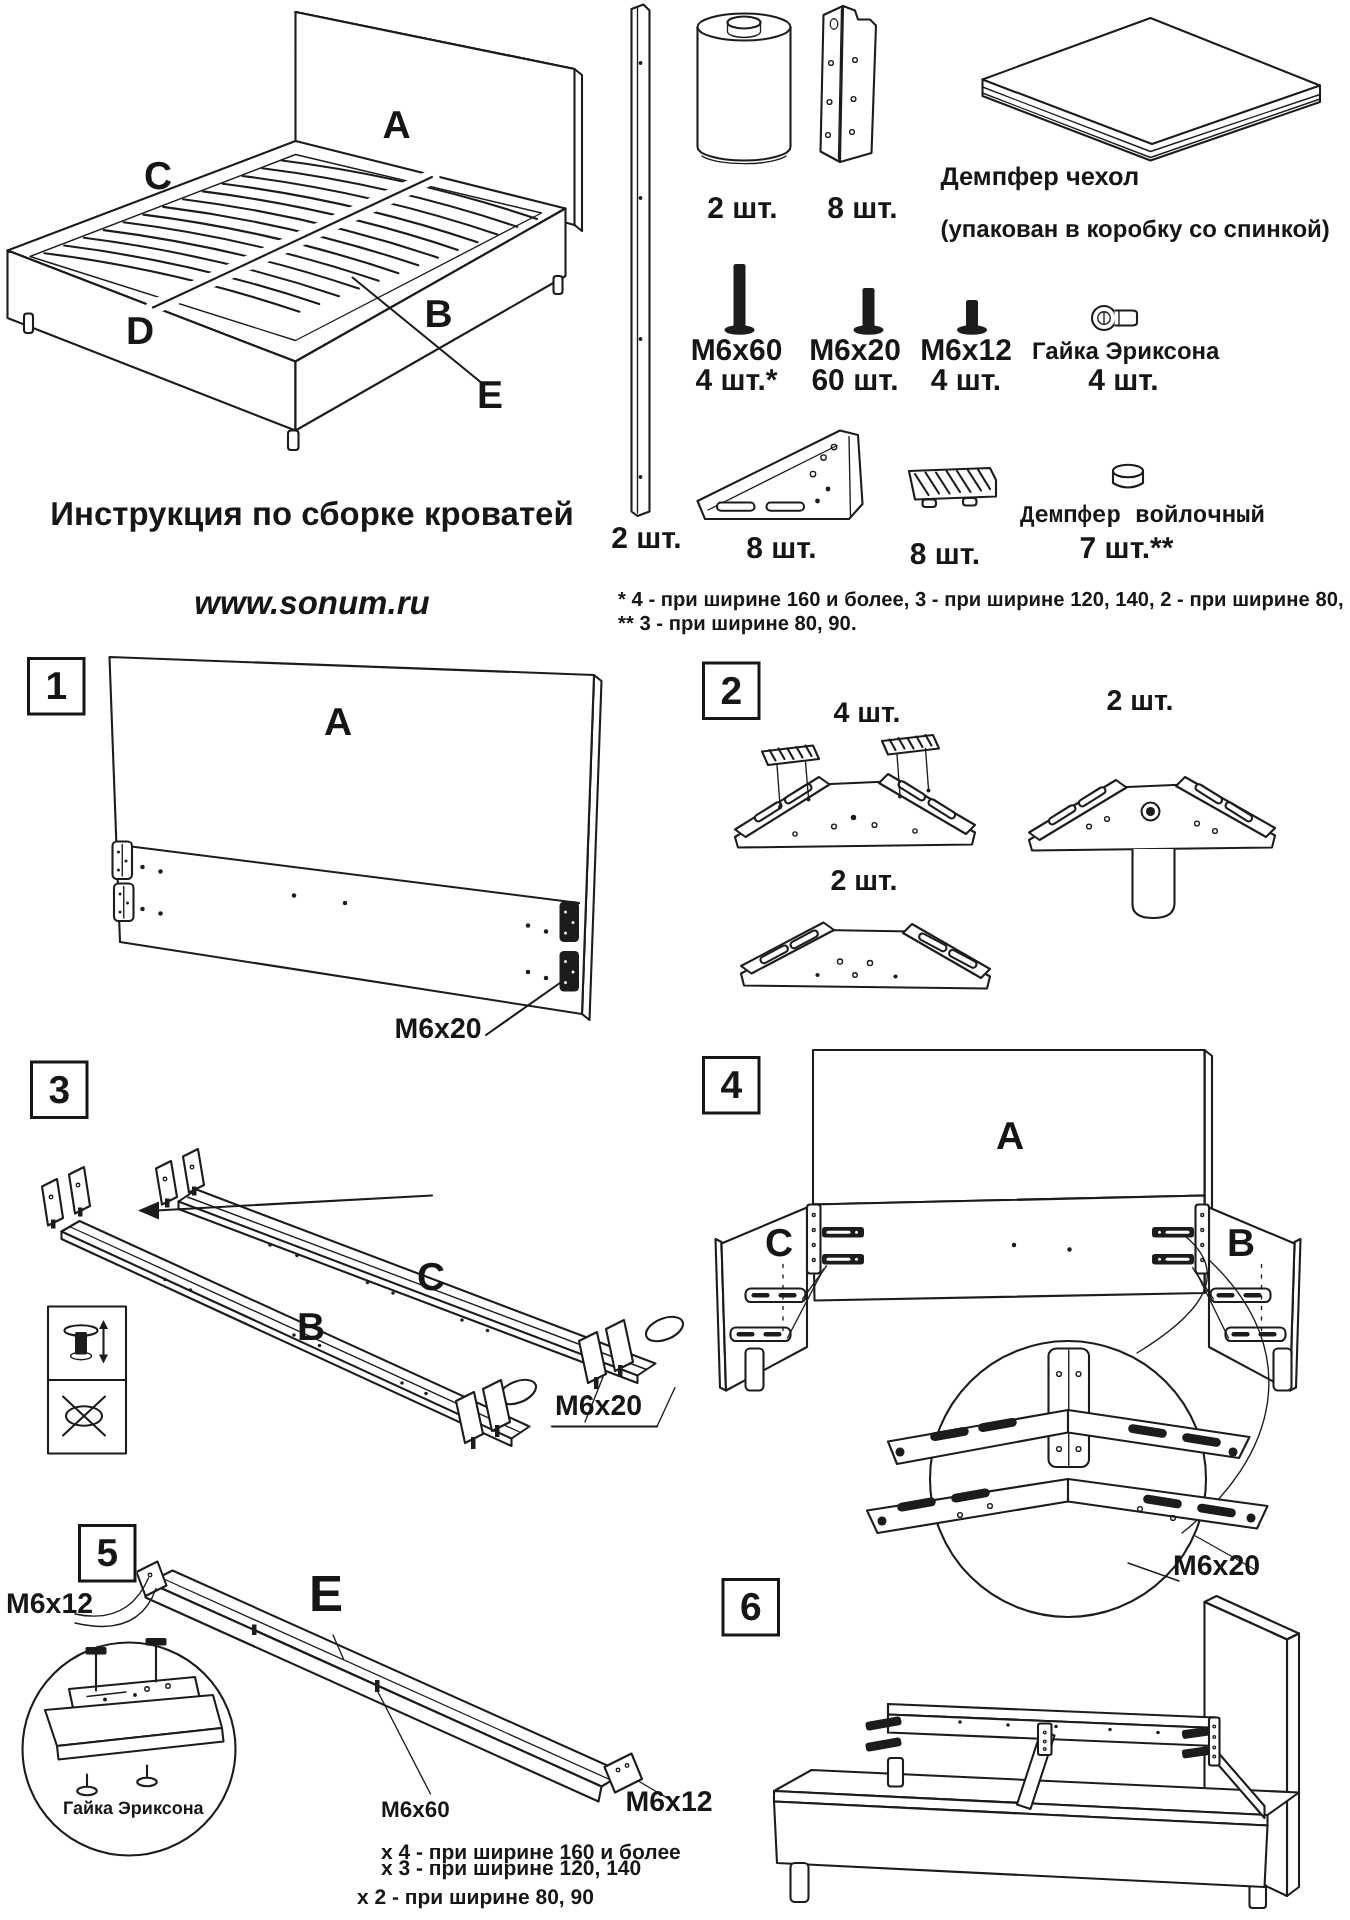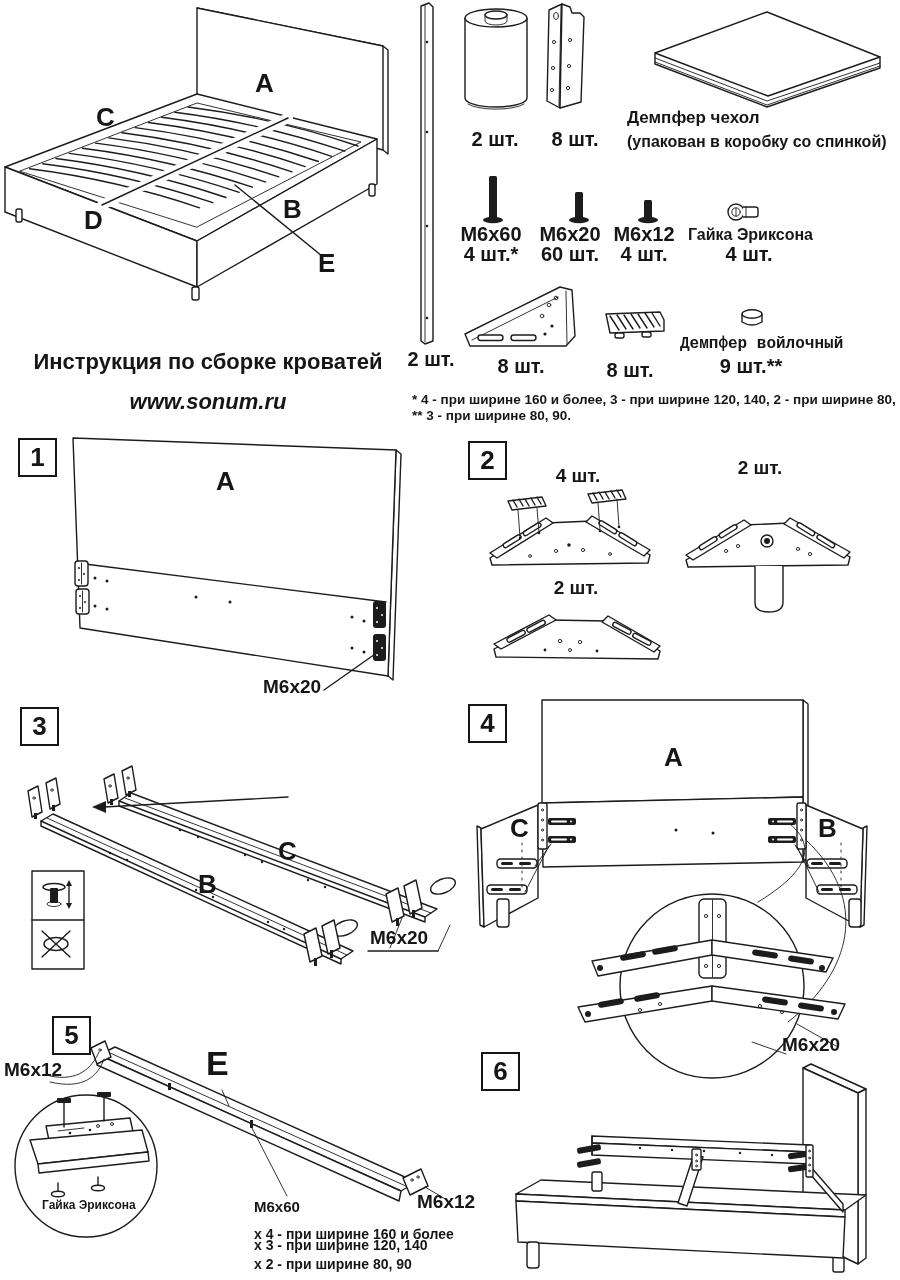--- a/index.html
+++ b/index.html
@@ -462,48 +462,48 @@
     <circle class="lnt" cx="809.5" cy="1165" r="0.9"></circle>
         <circle class="lnt" cx="809.5" cy="1171" r="0.9"></circle>
     <path class="lnw" d="M694,1154 L703,1157 L687,1206 L678,1203 Z"></path>
     <rect class="lnw" x="692" y="1149" width="9" height="21" rx="1.5"></rect>
     <circle class="lnt" cx="696.5" cy="1155" r="0.9"></circle>
         <circle class="lnt" cx="696.5" cy="1161" r="0.9"></circle>
     <circle class="lnt" cx="696.5" cy="1166" r="0.9"></circle>
   </g>
 </svg>
 
-<div class="lbl ctr f22" style="left:28px;top:350px;width:360px;">Инструкция по сборке кроватей</div>
+<div class="lbl ctr f22" style="left:28px;top:331px;width:360px;">Инструкция по сборке кроватей</div>
 <div class="lbl ctr f22" style="left:28px;top:390px;width:360px;font-style:italic;">www.sonum.ru</div>
 
 <div class="lbl f26" style="left:255px;top:70px;">A</div>
 <div class="lbl f26" style="left:96px;top:104px;">C</div>
 <div class="lbl f26" style="left:84px;top:207px;">D</div>
 <div class="lbl f26" style="left:283px;top:196px;">B</div>
 <div class="lbl f26" style="left:318px;top:250px;">E</div>
 <div class="lbl ctr f20" style="left:402px;top:349px;width:58px;">2 шт.</div>
 
 <div class="lbl ctr f20" style="left:464px;top:129px;width:62px;">2 шт.</div>
 <div class="lbl ctr f20" style="left:544px;top:129px;width:62px;">8 шт.</div>
 <div class="lbl f17" style="left:627px;top:109px;">Демпфер чехол</div>
-<div class="lbl f16" style="left:627px;top:134px;">(упакован в коробку со спинкой)</div>
+<div class="lbl f16" style="left:627px;top:146px;">(упакован в коробку со спинкой)</div>
 
 <div class="lbl ctr f20" style="left:458px;top:224px;width:66px;">М6х60</div>
 <div class="lbl ctr f20" style="left:458px;top:244px;width:66px;">4 шт.*</div>
 <div class="lbl ctr f20" style="left:537px;top:224px;width:66px;">М6х20</div>
 <div class="lbl ctr f20" style="left:537px;top:244px;width:66px;">60 шт.</div>
 <div class="lbl ctr f20" style="left:611px;top:224px;width:66px;">М6х12</div>
 <div class="lbl ctr f20" style="left:611px;top:244px;width:66px;">4 шт.</div>
 <div class="lbl ctr f16" style="left:688px;top:227px;width:122px;">Гайка Эриксона</div>
 <div class="lbl ctr f20" style="left:688px;top:244px;width:122px;">4 шт.</div>
 
 <div class="lbl ctr f20" style="left:490px;top:356px;width:62px;">8 шт.</div>
 <div class="lbl ctr f20" style="left:599px;top:360px;width:62px;">8 шт.</div>
 <div class="lbl ctr f16" style="left:680px;top:336px;width:142px;font-family:Liberation Mono, monospace;">Демпфер войлочный</div>
-<div class="lbl ctr f20" style="left:690px;top:356px;width:122px;">9 шт.**</div>
+<div class="lbl ctr f20" style="left:690px;top:356px;width:122px;">7 шт.**</div>
 
 <div class="lbl f13" style="left:412px;top:393px;">* 4 - при ширине 160 и более, 3 - при ширине 120, 140, 2 - при ширине 80, 90.</div>
 <div class="lbl f13" style="left:412px;top:409px;">** 3 - при ширине 80, 90.</div>
 
 <div class="stepbox" style="left:18px;top:438px;">1</div>
 <div class="lbl f26" style="left:216px;top:468px;">A</div>
 <div class="lbl f19" style="left:263px;top:677px;">М6х20</div>
 
 <div class="stepbox" style="left:468px;top:441px;">2</div>
 <div class="lbl ctr f19" style="left:546px;top:466px;width:64px;">4 шт.</div>
@@ -521,18 +521,18 @@
 <div class="lbl f26" style="left:818px;top:815px;">B</div>
 <div class="lbl f19" style="left:782px;top:1035px;">М6х20</div>
 
 <div class="stepbox" style="left:52px;top:1016px;">5</div>
 <div class="lbl f19" style="left:4px;top:1060px;">М6х12</div>
 <div class="lbl f34" style="left:206px;top:1046px;">E</div>
 <div class="lbl f12" style="left:42px;top:1199px;">Гайка Эриксона</div>
 <div class="lbl f15" style="left:254px;top:1199px;">М6х60</div>
 <div class="lbl f14" style="left:254px;top:1227px;">х 4 - при ширине 160 и более</div>
 <div class="lbl f14" style="left:254px;top:1238px;">х 3 - при ширине 120, 140</div>
-<div class="lbl f14" style="left:254px;top:1257px;text-align:center;">х 2 - при ширине 80, 90</div>
+<div class="lbl f14" style="left:238px;top:1257px;text-align:center;">х 2 - при ширине 80, 90</div>
 <div class="lbl f19" style="left:417px;top:1192px;">М6х12</div>
 
 <div class="stepbox" style="left:481px;top:1052px;">6</div>
 
 </div>
 
 </body></html>

